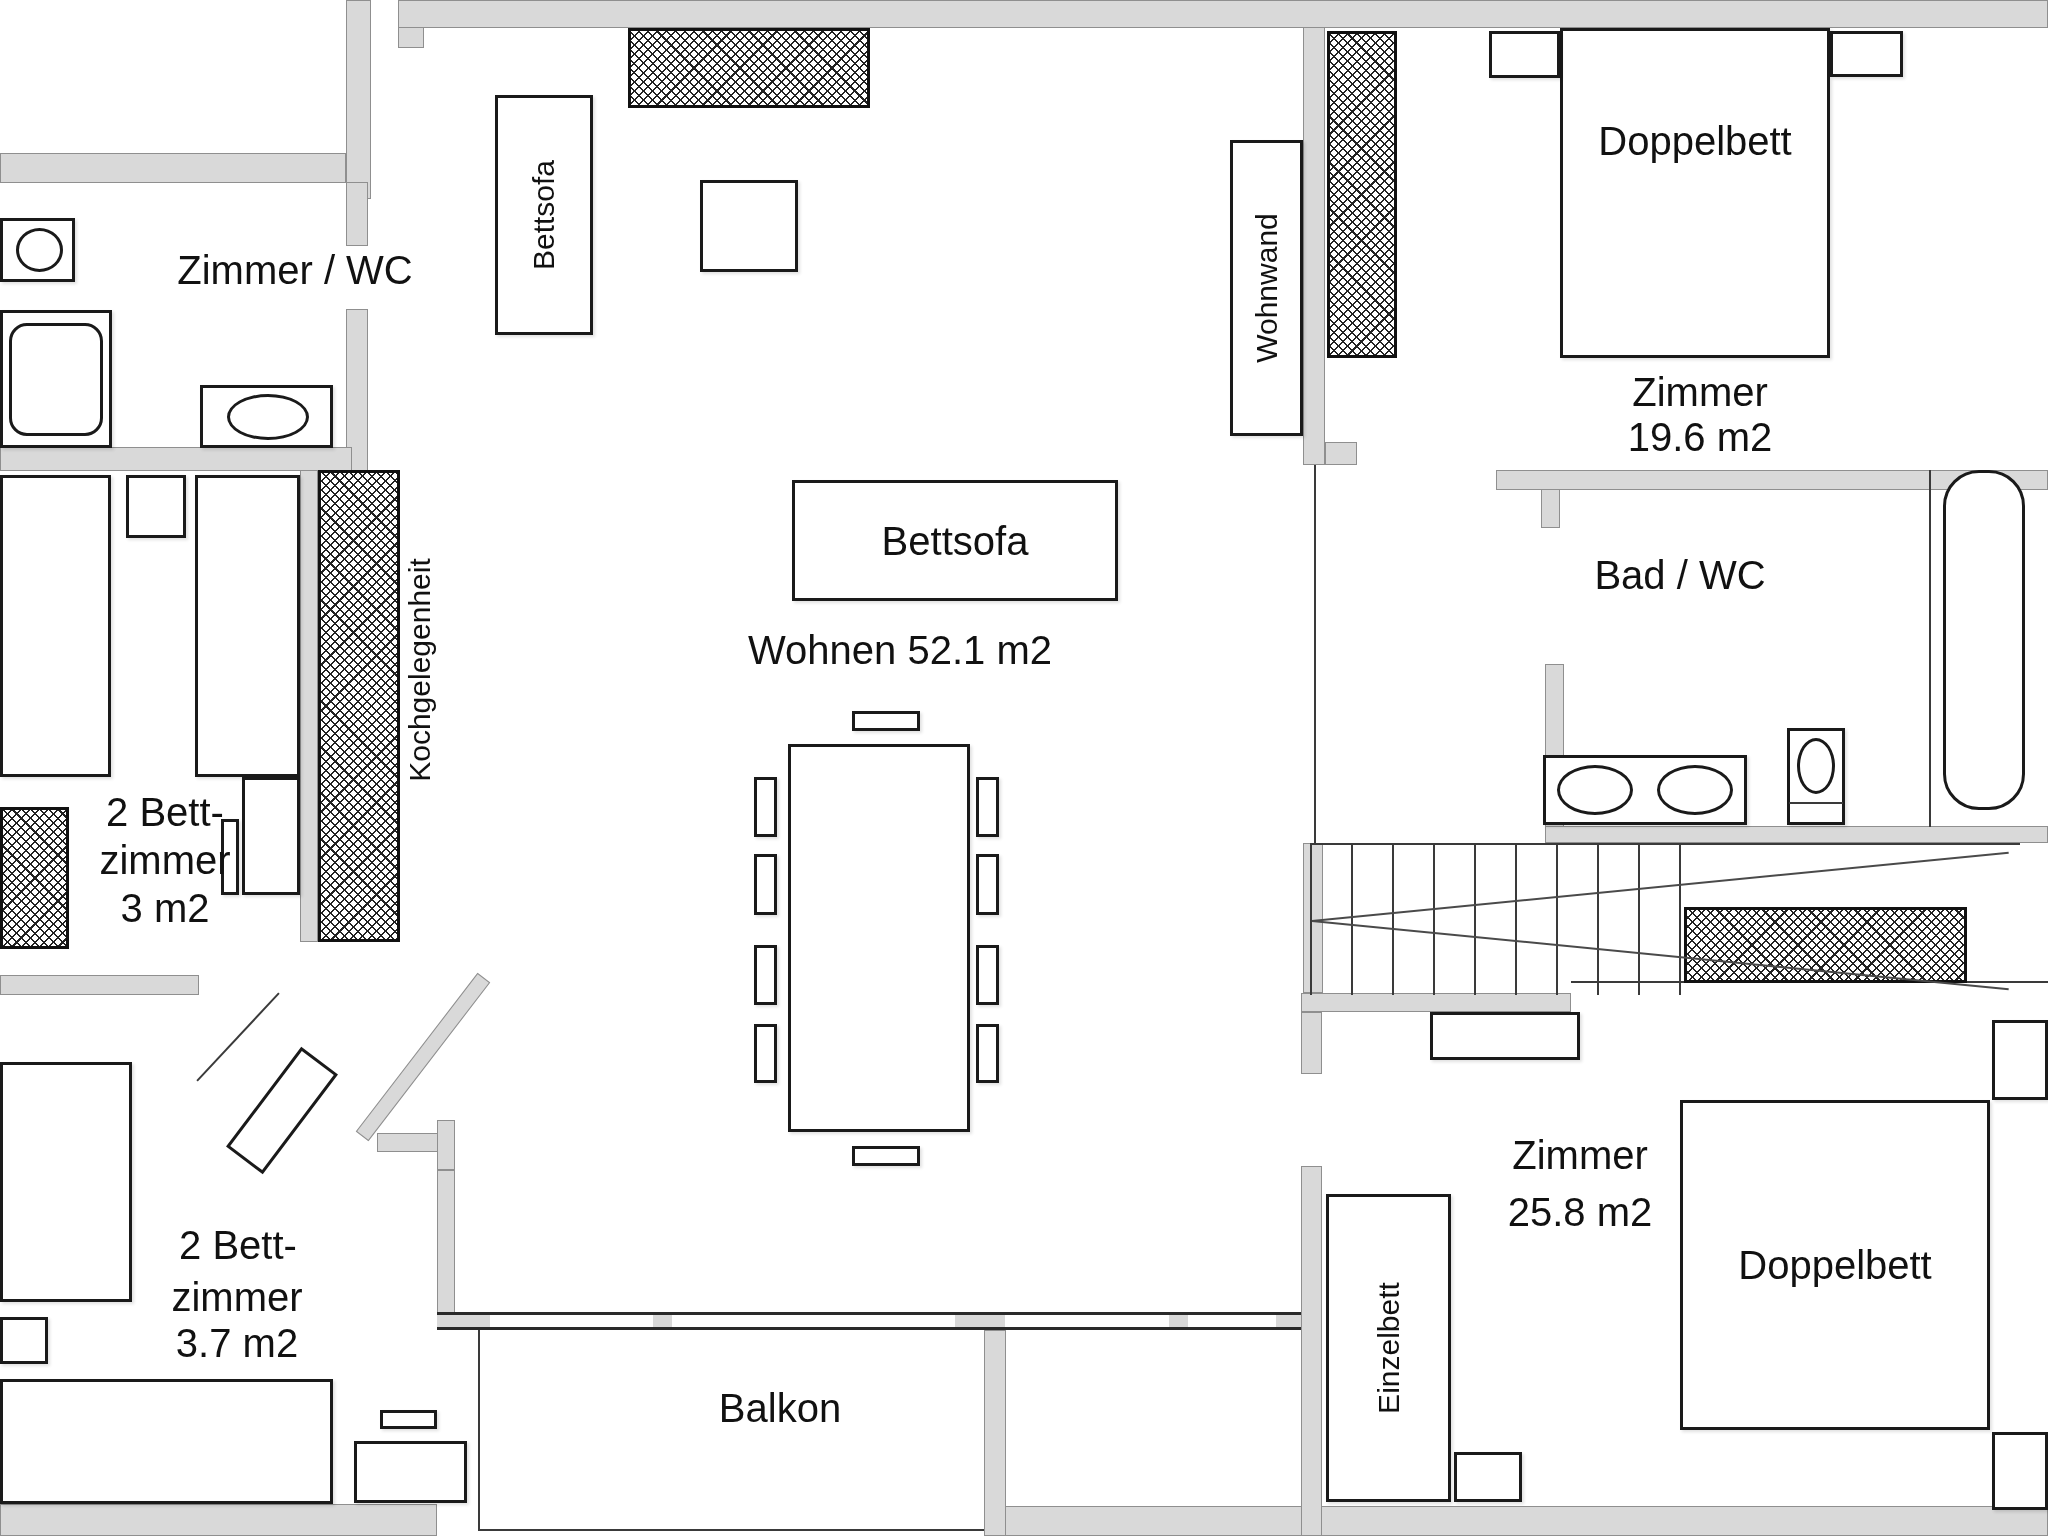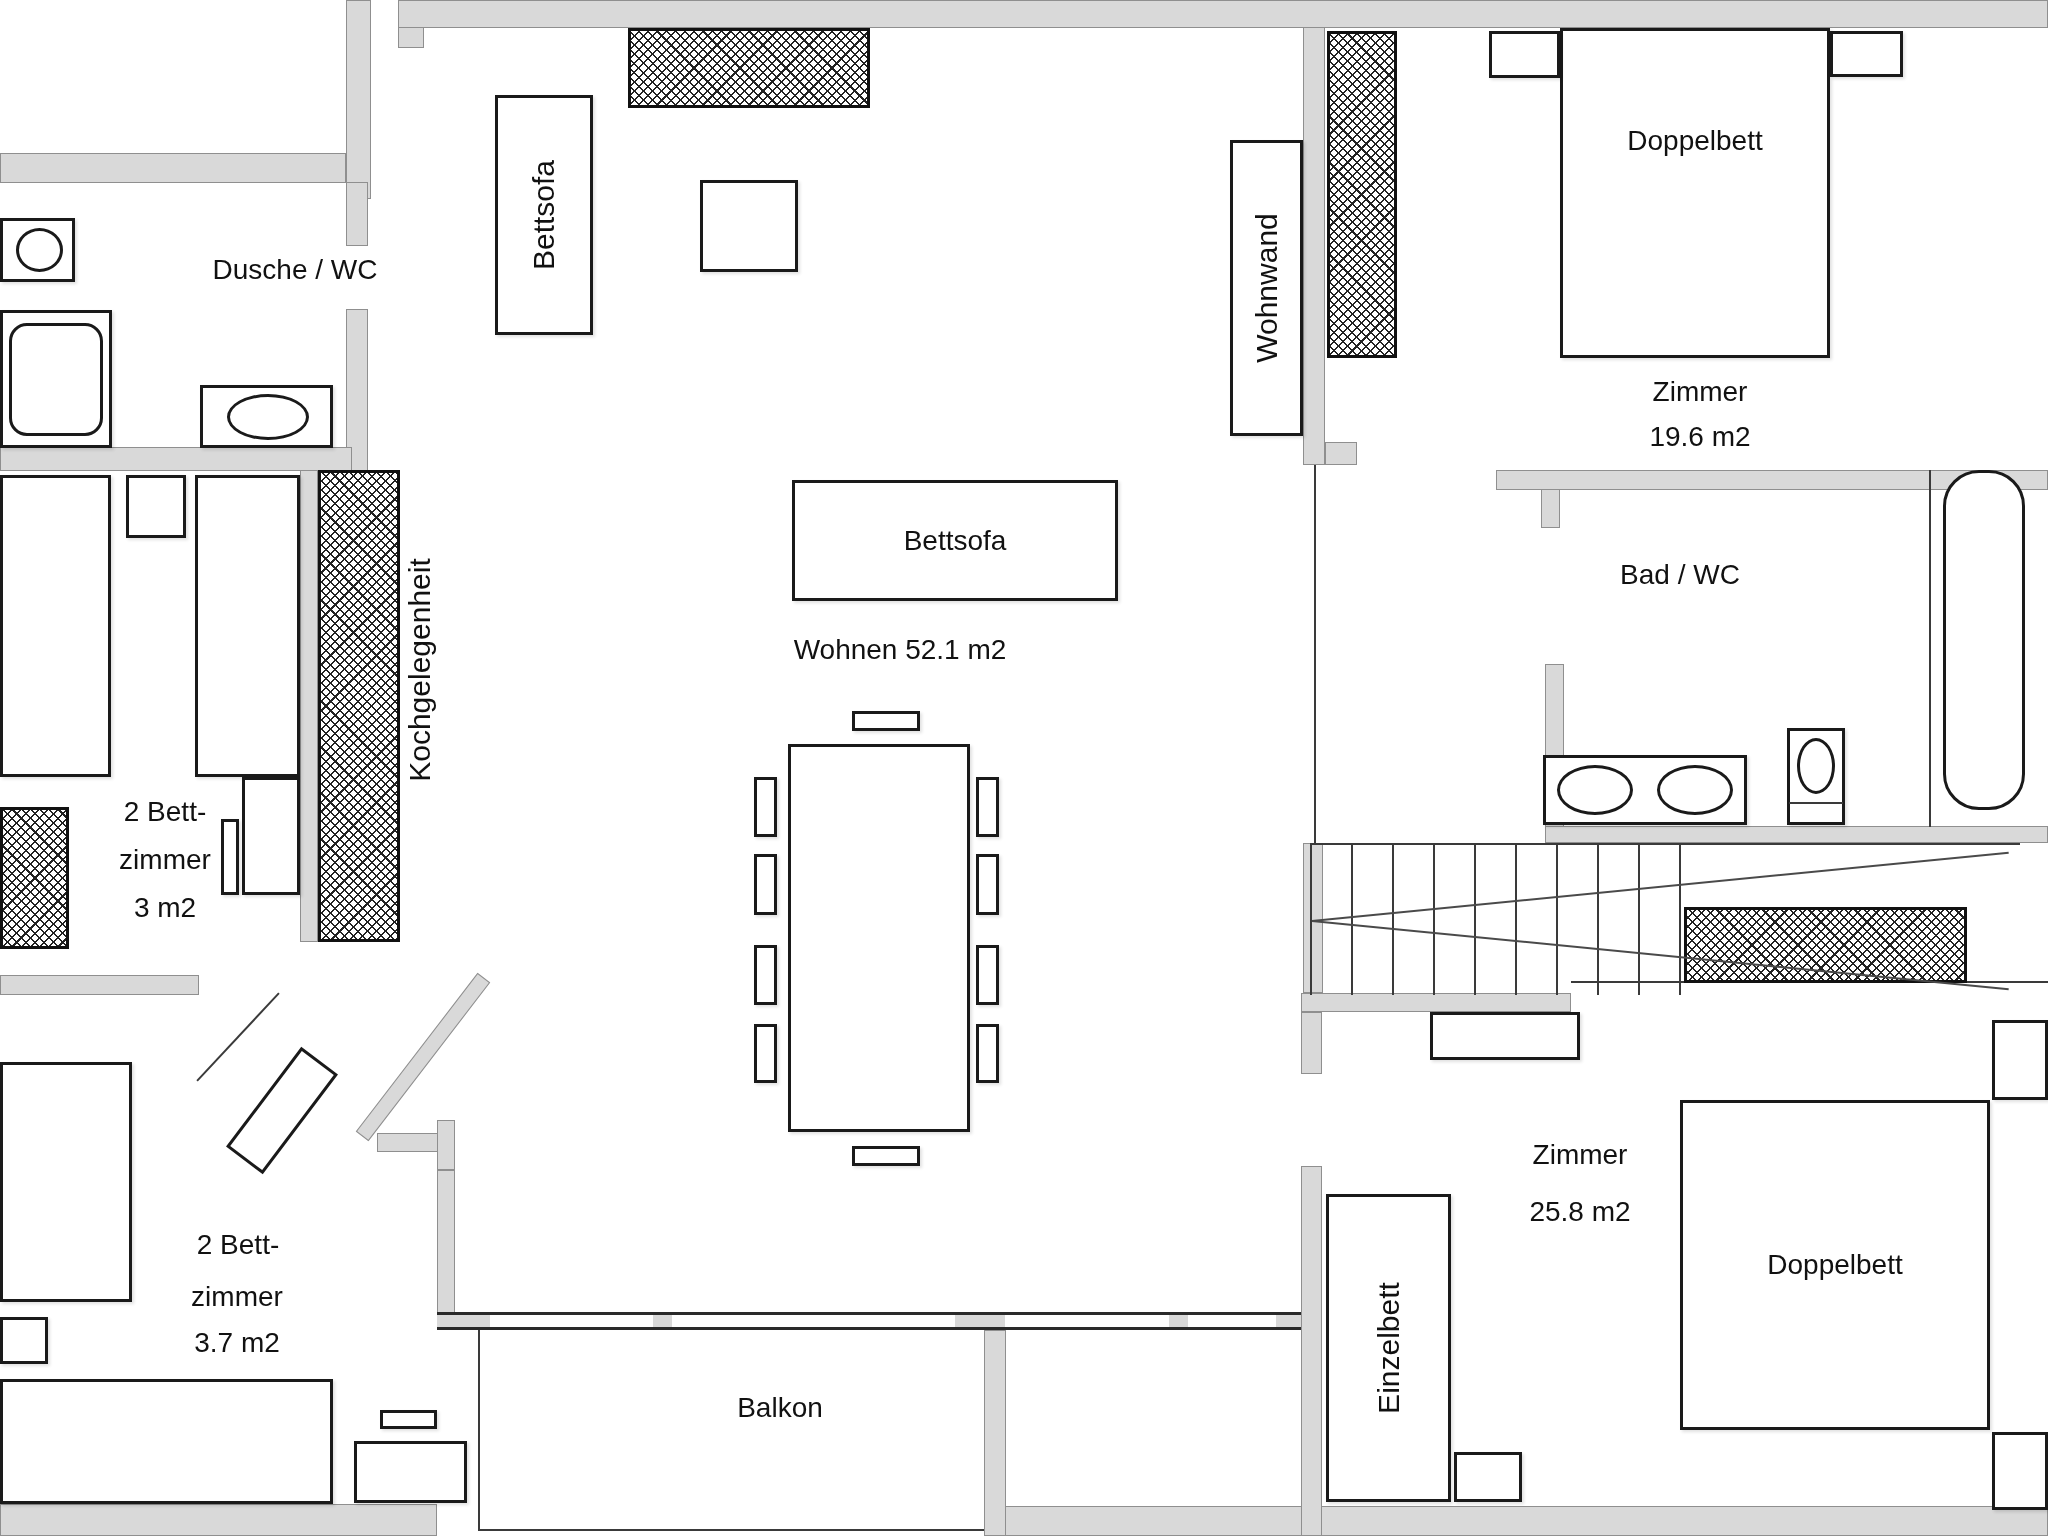--- a/index.html
+++ b/index.html
@@ -6,21 +6,21 @@
   #plan{position:relative;width:2048px;height:1536px;background:#ffffff;overflow:hidden;
         font-family:"Liberation Sans",sans-serif;}
   .wall{position:absolute;background:#d9d9d9;border:1px solid #8f8f8f;box-sizing:border-box;}
   .furn{position:absolute;background:#fff;border:3px solid #1a1a1a;box-sizing:border-box;
         box-shadow:2px 2px 3px rgba(0,0,0,0.12);}
   .thin{position:absolute;background:#3a3a3a;}
   .hatch{position:absolute;box-sizing:border-box;border:3px solid #111;background-color:#fff;
         background-image:
           repeating-linear-gradient(45deg, transparent 0 5px, #222 5px 6.5px),
           repeating-linear-gradient(135deg, transparent 0 5px, #222 5px 6.5px);}
-  .lbl{position:absolute;font-size:28px;line-height:1.1;color:#111;white-space:nowrap;
+  .lbl{position:absolute;font-size:40px;line-height:1.1;color:#111;white-space:nowrap;
        transform:translate(-50%,-50%);}
   .vlbl{position:absolute;font-size:30px;color:#111;white-space:nowrap;
         writing-mode:vertical-rl;transform:translate(-50%,-50%) rotate(180deg);}
   .oval{position:absolute;border:3px solid #1a1a1a;border-radius:50%;background:#fff;box-sizing:border-box;}
   .steps{position:absolute;background:
          repeating-linear-gradient(90deg,#3a3a3a 0 2px,transparent 2px 41px);}
   .diag{position:absolute;height:2px;background:#4a4a4a;transform-origin:left center;}
 </style>
 </head>
 <body>
@@ -143,21 +143,21 @@
   <div class="furn" style="left:1326px;top:1194px;width:125px;height:308px">
     <span class="vlbl" style="left:50%;top:50%">Einzelbett</span>
   </div>
   <div class="furn" style="left:1454px;top:1452px;width:68px;height:50px"></div>
   <div class="furn" style="left:1680px;top:1100px;width:310px;height:330px">
     <span class="lbl" style="left:50%;top:50%">Doppelbett</span>
   </div>
   <div class="furn" style="left:1992px;top:1020px;width:56px;height:80px"></div>
   <div class="furn" style="left:1992px;top:1432px;width:56px;height:78px"></div>
 
-  <span class="lbl" style="left:295px;top:270px">Dusche / WC</span>
+  <span class="lbl" style="left:295px;top:270px">Zimmer / WC</span>
   <span class="vlbl" style="left:420px;top:670px">Kochgelegenheit</span>
   <span class="lbl" style="left:900px;top:650px">Wohnen 52.1 m2</span>
   <span class="lbl" style="left:165px;top:812px">2 Bett-</span>
   <span class="lbl" style="left:165px;top:860px">zimmer</span>
   <span class="lbl" style="left:165px;top:908px">3 m2</span>
   <span class="lbl" style="left:238px;top:1245px">2 Bett-</span>
   <span class="lbl" style="left:237px;top:1297px">zimmer</span>
   <span class="lbl" style="left:237px;top:1343px">3.7 m2</span>
   <span class="lbl" style="left:1700px;top:392px">Zimmer</span>
   <span class="lbl" style="left:1700px;top:437px">19.6 m2</span>

